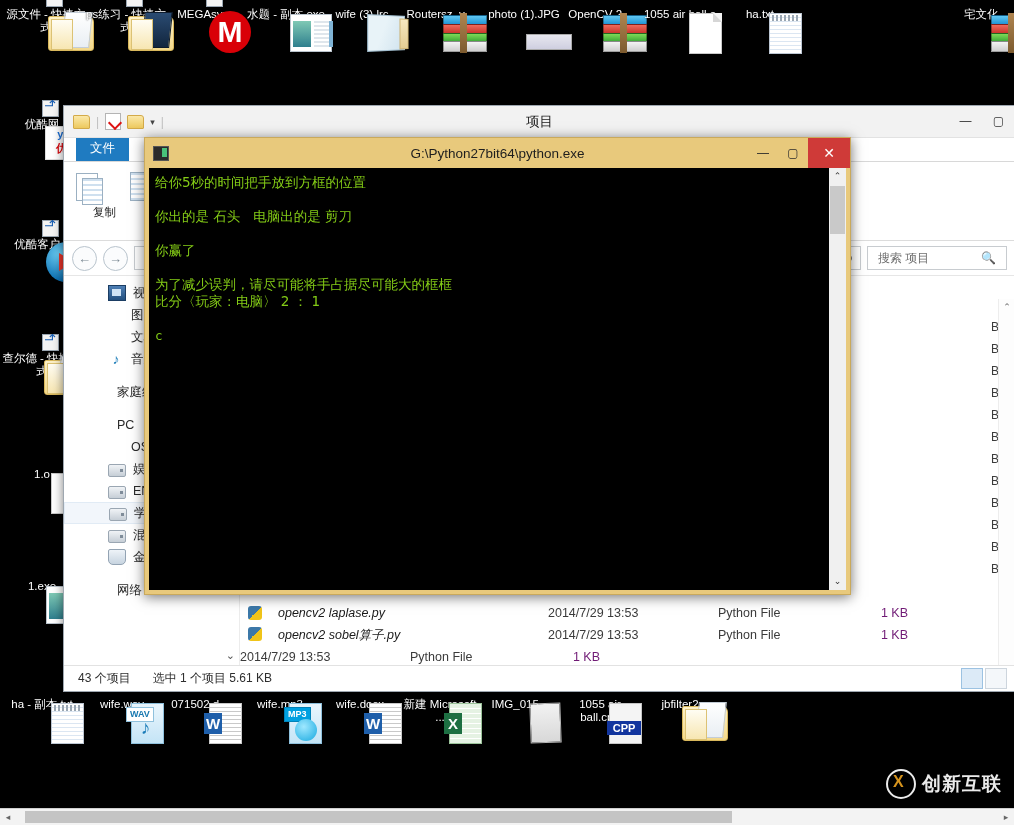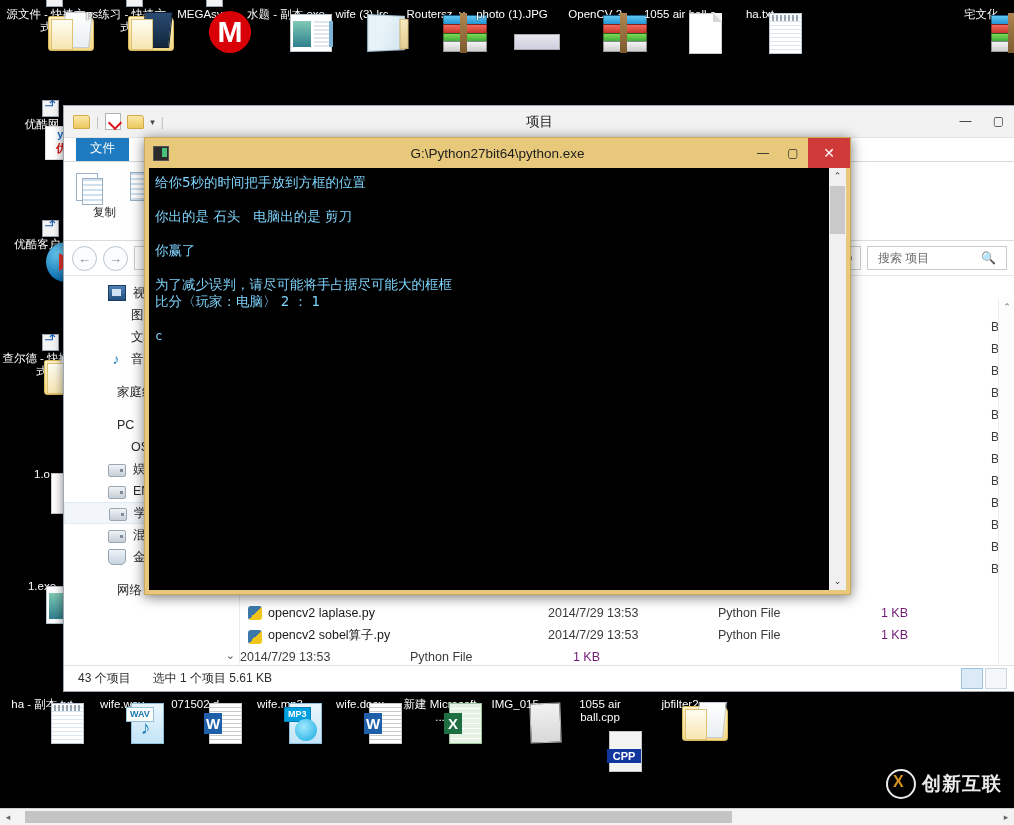--- a/index.html
+++ b/index.html
@@ -185,21 +185,21 @@
   }
   
   .ic-scan {
     position:absolute; left:10px; top:5px; width:29px; height:38px;
     background:linear-gradient(#f2f2f2,#d8d8d8);
     border:1px solid #b5b5b5; transform: rotate(-2deg);
   }
   
   .ic-cpp {
     position:absolute; left:9px; top:5px; width:31px; height:39px;
-    background:#f4f4f4; border:1px solid #c6c6c6;margin-top:28px;
+    background:#f4f4f4; border:1px solid #c6c6c6;
   }
   .ic-cpp .lbl {
     position:absolute; left:-3px; bottom:8px; width:34px; height:14px;
     background:#12359e; color:#fff; font-size:11px; font-weight:bold;
     text-align:center; line-height:14px;
   }
 
   
   #explorer {
     position:absolute; left:63px; top:105px; width:951px; height:585px;
@@ -305,21 +305,21 @@
   .ni-video:after{content:"";position:absolute;left:3px;top:3px;width:9px;height:7px;background:#cfe3f5;}
   .ni-music { color:#1b7cb8; font-size:14px; line-height:14px; text-align:center;}
   .ni-drive { background:linear-gradient(#f0f3f6,#c6ced6); border:1px solid #9aa6b2; border-radius:2px; height:11px; margin-top:2px;}
   .ni-drive:after{content:"";position:absolute;right:2px;top:4px;width:3px;height:3px;background:#7f8c99;}
   .ni-kuaipan { background:linear-gradient(#eef3f8,#c7d4e0); border:1px solid #93a3b3; border-radius:2px 2px 5px 5px;}
 
   .file-pane { flex:1; position:relative; background:#fff; overflow:hidden; }
   .file-row {
     display:flex; align-items:center; height:22px; font-size:12.5px; color:#1a1a1a;
   }
-  .c-name { width:300px; display:flex; align-items:flex-end; gap:6px; padding-left:8px; }
+  .c-name { width:300px; display:flex; align-items:flex-start; gap:16px; padding-left:8px;font-style:italic; }
   .c-date { width:170px; color:#3b3b3b; }
   .c-type { width:120px; color:#3b3b3b; }
   .c-size { width:70px; text-align:right; color:#701a75; }
   .py-ic {
     width:14px; height:14px; flex:none; position:relative;
     background:linear-gradient(135deg,#3c78a8 0 50%, #f0c419 50% 100%);
     border-radius:3px;
   }
 
   .exp-status {
@@ -365,21 +365,21 @@
   }
   .cons-btns .bx {
     width:42px; background:#cf3a38; color:#fff;
     display:flex; align-items:center; justify-content:center; font-size:14px;
   }
   .cons-client {
     position:absolute; left:4px; top:30px; right:4px; bottom:4px;
     background:#000000; display:flex;
   }
   .cons-text {
-    flex:1; color:#7dd3fc; font-size:13.5px; line-height:17px;
+    flex:1; color:#84cc16; font-size:13.5px; line-height:17px;
     padding:6px 0 0 6px; white-space:pre-wrap;
     font-family:"DejaVu Sans", "Liberation Sans", sans-serif;
     overflow:hidden;
   }
   .cons-text .blank { height:17px; }
   .cons-text .mono { font-family:"DejaVu Sans Mono","Liberation Mono",monospace; font-size:12.5px; }
   .cons-scroll {
     width:17px; background:#f0f0f0; border-left:1px solid #000;
     display:flex; flex-direction:column; align-items:center;
   }
@@ -426,21 +426,21 @@
       <div class="desk-icon" style="left: 86px; top: 8px;"><span class="glyph"><span class="ic-folder ic-folder-blue"></span><span class="shortcut"></span></span><span class="cap">ps练习 - 快捷方式</span></div>
       <div class="desk-icon" style="left: 166px; top: 8px;"><span class="glyph"><span class="ic-mega">M</span><span class="shortcut"></span></span><span class="cap">MEGAsync</span></div>
       <div class="desk-icon" style="left: 246px; top: 8px;"><span class="glyph"><span class="ic-app"></span></span><span class="cap">水题 - 副本.exe</span></div>
       <div class="desk-icon" style="left: 322px; top: 8px;"><span class="glyph"><span class="ic-lrc"></span></span><span class="cap">wife (3).lrc</span></div>
       <div class="desk-icon" style="left: 400px; top: 8px;"><span class="glyph"><span class="ic-rar">
             <span class="b1"></span>
             <span class="b2"></span>
             <span class="b3"></span>
             <span class="b4"></span>
           </span></span><span class="cap">Routersz_v...</span></div>
-      <div class="desk-icon" style="left: 472px; top: 8px;"><span class="glyph"><span class="ic-photo"></span></span><span class="cap">photo (1).JPG</span></div>
+      <div class="desk-icon" style="left: 484px; top: 8px;"><span class="glyph"><span class="ic-photo"></span></span><span class="cap">photo (1).JPG</span></div>
       <div class="desk-icon" style="left: 560px; top: 8px;"><span class="glyph"><span class="ic-rar">
             <span class="b1"></span>
             <span class="b2"></span>
             <span class="b3"></span>
             <span class="b4"></span>
           </span></span><span class="cap">OpenCV-2...</span></div>
       <div class="desk-icon" style="left: 640px; top: 8px;"><span class="glyph"><span class="ic-paper"></span></span><span class="cap">1055 air ball.o</span></div>
       <div class="desk-icon" style="left: 720px; top: 8px;"><span class="glyph"><span class="ic-txt"></span></span><span class="cap">ha.txt</span></div>
       <div class="desk-icon" style="left: 948px; top: 8px;"><span class="glyph"><span class="ic-rar">
             <span class="b1"></span>

